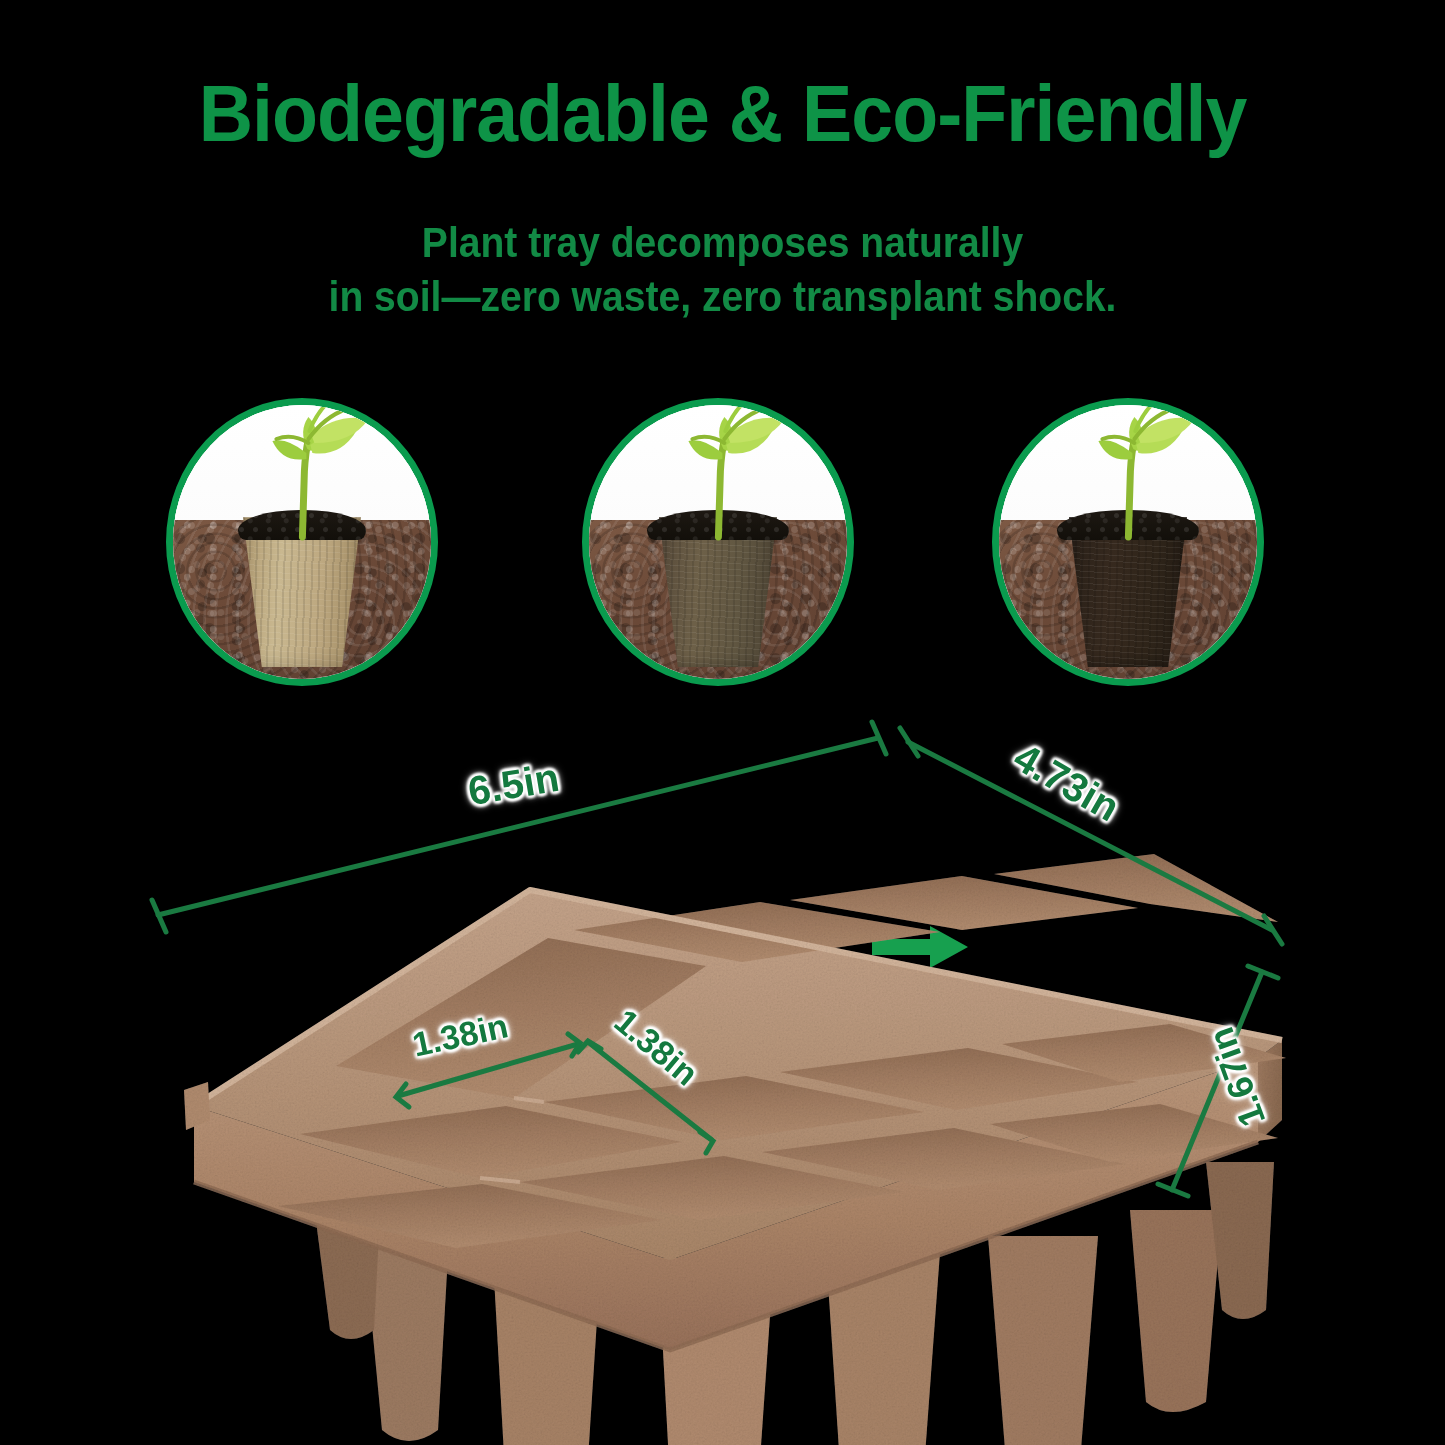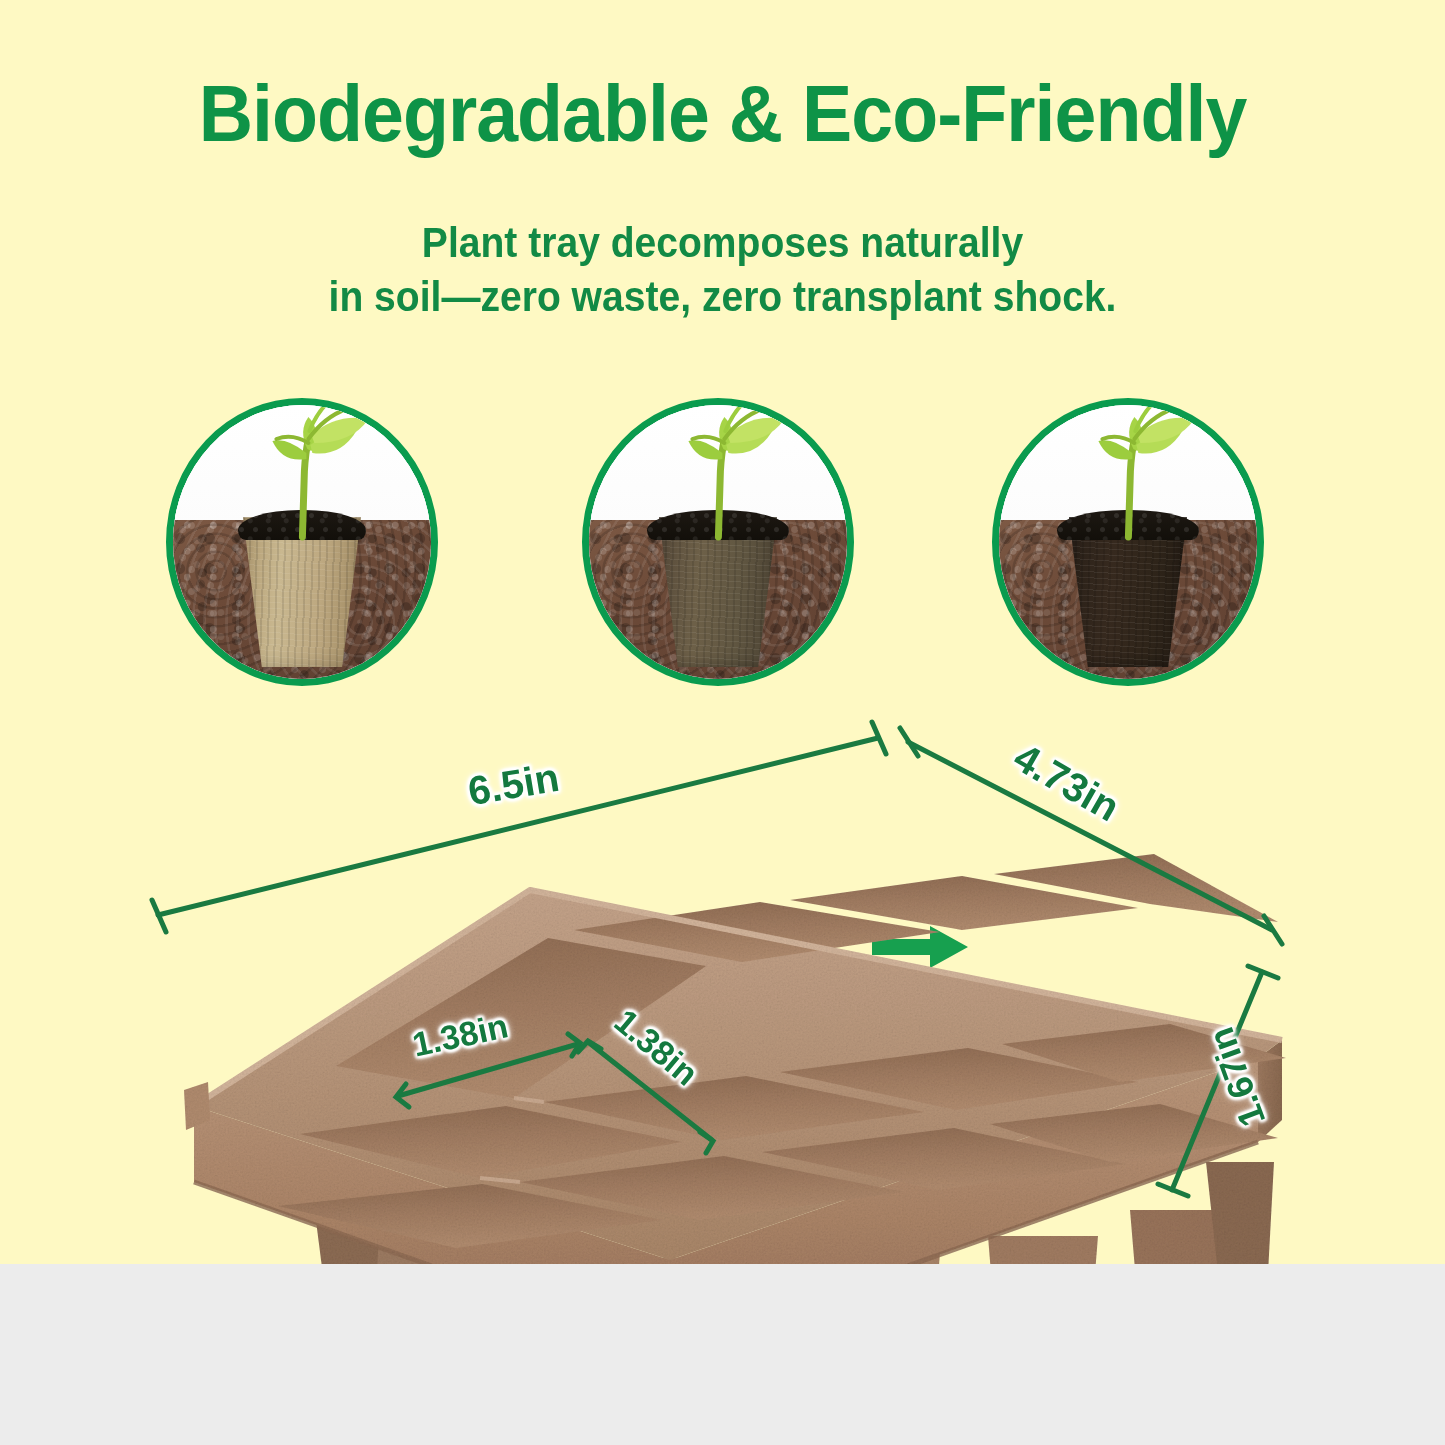--- a/index.html
+++ b/index.html
@@ -13,22 +13,22 @@
 
   body {
     background: #ececec;
     font-family: "Liberation Sans", sans-serif;
     position: relative;
   }
 
   .page {
     position: relative;
     width: 1445px;
-    height: 1264px;
-    background: #fef9c3;
+    height: 1445px;
+    background: #000000;
     overflow: hidden;
   }
 
   
   .headline {
     position: absolute;
     top: 72px;
     left: 0;
     width: 1445px;
     text-align: center;

